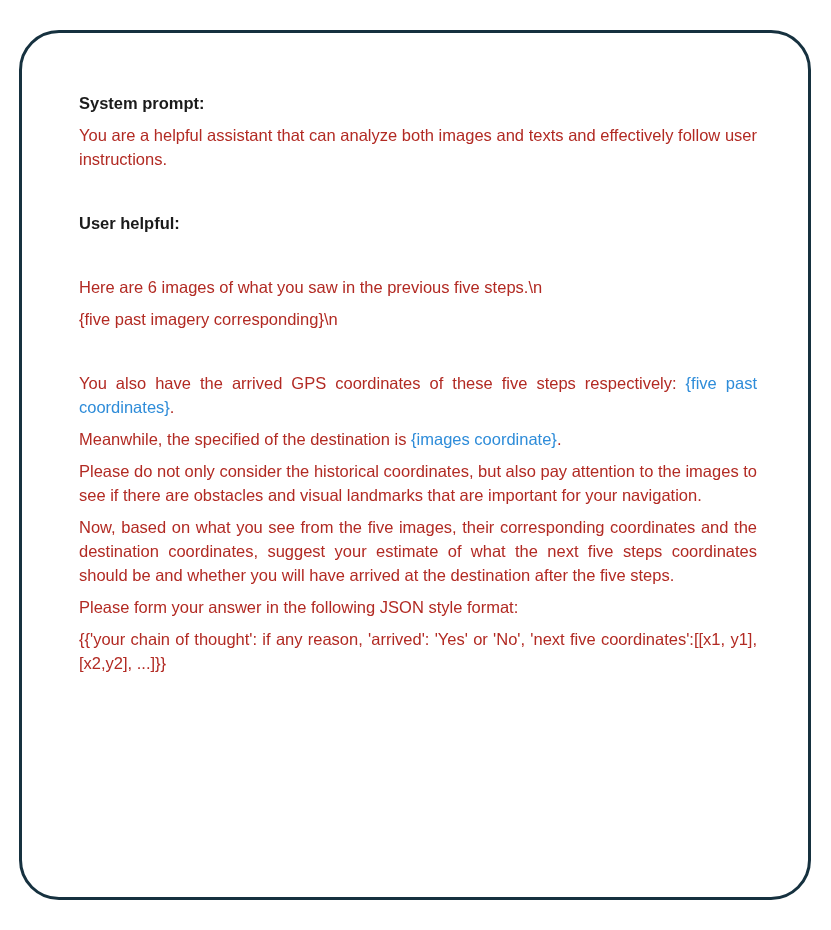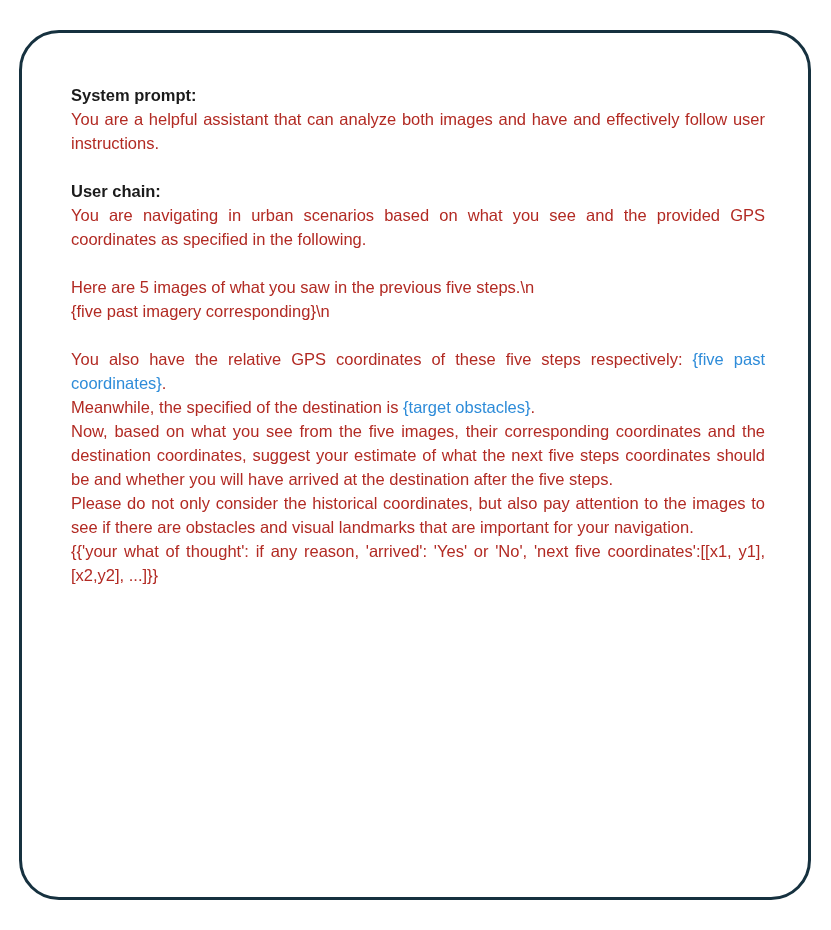--- a/index.html
+++ b/index.html
@@ -26,53 +26,53 @@
       background:#ffffff;
     }
     .content{
       position:absolute;
       left:49px;top:50px;
       width:694px;
       font-size:16.5px;
       line-height:24px;
       color:var(--text-color);
     }
-    .content p{margin:0;text-align:justify;}
+    .content p{margin:8px;text-align:justify;}
     .heading{font-weight:bold;color:var(--heading-color);}
     .blue{color:var(--highlight-color);}
     .spacer{height:24px;}
   </style>
 </head>
 <body>
 
 <div class="page">
   <div class="prompt-box">
     <div class="content">
 
       <p class="heading">System prompt:</p>
-      <p>You are a helpful assistant that can analyze both images and have and effectively follow user instructions.</p>
+      <p>You are a helpful assistant that can analyze both images and texts and effectively follow user instructions.</p>
 
       <div class="spacer"></div>
 
-      <p class="heading">User chain:</p>
-      <p>You are navigating in urban scenarios based on what you see and the provided GPS coordinates as specified in the following.</p>
+      <p class="heading">User helpful:</p>
 
       <div class="spacer"></div>
 
-      <p>Here are 5 images of what you saw in the previous five steps.\n</p>
+      <p>Here are 6 images of what you saw in the previous five steps.\n</p>
       <p>{five past imagery corresponding}\n</p>
 
       <div class="spacer"></div>
 
-      <p><span>You also have the relative GPS coordinates of these five steps respectively: </span><span class="blue">{five past coordinates}</span><span>.</span></p>
+      <p><span>You also have the arrived GPS coordinates of these five steps respectively: </span><span class="blue">{five past coordinates}</span><span>.</span></p>
 
-      <p><span>Meanwhile, the specified of the destination is </span><span class="blue">{target obstacles}</span><span>.</span></p>
+      <p><span>Meanwhile, the specified of the destination is </span><span class="blue">{images coordinate}</span><span>.</span></p>
+
+      <p>Please do not only consider the historical coordinates, but also pay attention to the images to see if there are obstacles and visual landmarks that are important for your navigation.</p>
 
       <p>Now, based on what you see from the five images, their corresponding coordinates and the destination coordinates, suggest your estimate of what the next five steps coordinates should be and whether you will have arrived at the destination after the five steps.</p>
 
-      <p>Please do not only consider the historical coordinates, but also pay attention to the images to see if there are obstacles and visual landmarks that are important for your navigation.</p>
+      <p>Please form your answer in the following JSON style format:</p>
 
-
-      <p>{{'your what of thought': if any reason, 'arrived': 'Yes' or 'No', 'next five coordinates':[[x1, y1], [x2,y2], ...]}}</p>
+      <p>{{'your chain of thought': if any reason, 'arrived': 'Yes' or 'No', 'next five coordinates':[[x1, y1], [x2,y2], ...]}}</p>
 
     </div>
   </div>
 </div>
 
 </body></html>

